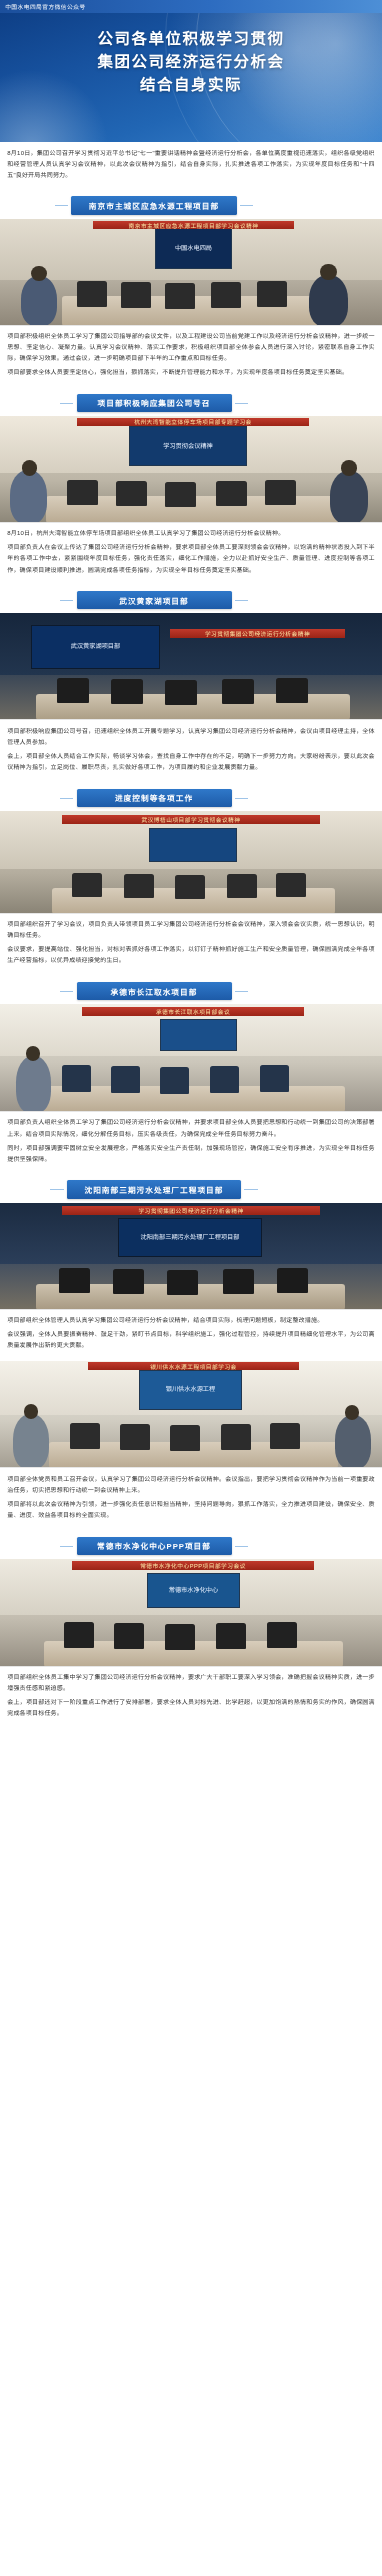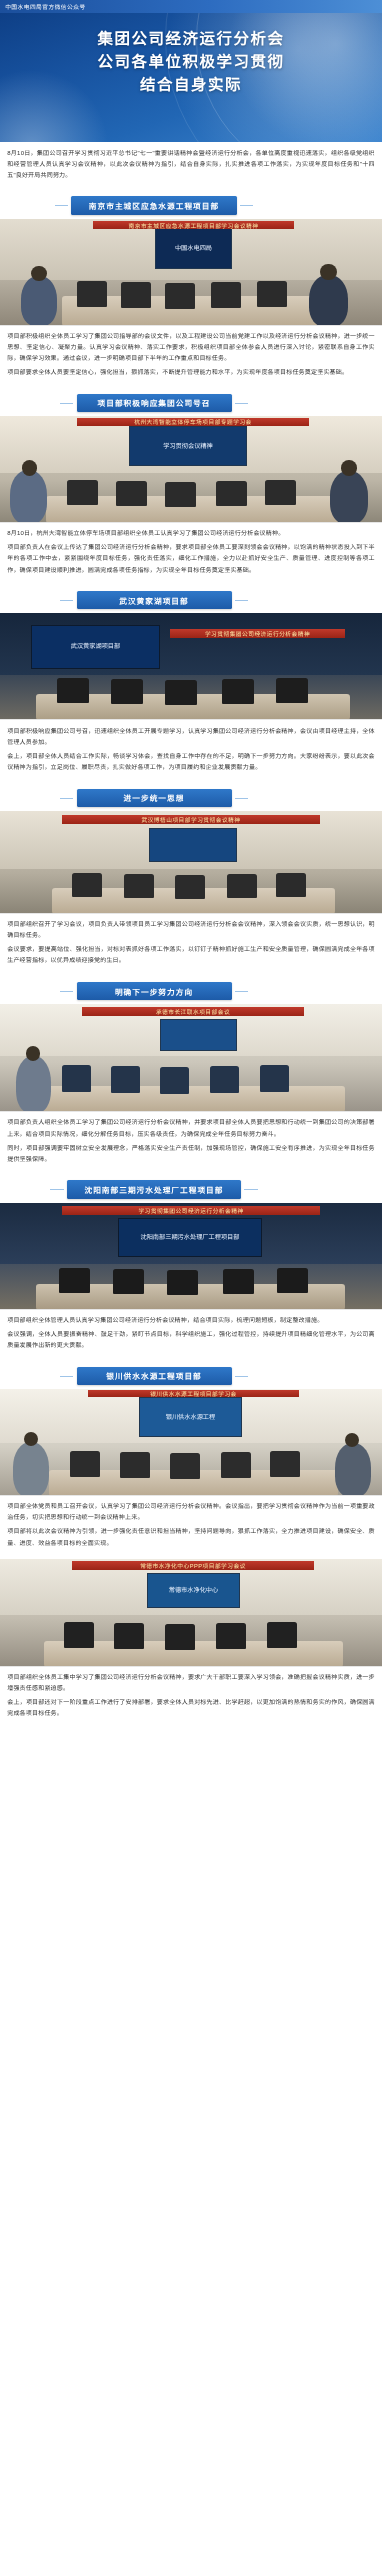--- a/index.html
+++ b/index.html
@@ -197,22 +197,22 @@
     <span class="brand-text">中国水电四局官方微信公众号</span>
   </div>
 
   <div class="hero">
     <div class="lines"></div>
     <div class="arc"></div>
     <div class="arc2"></div>
     <div class="glow g1"></div>
     <div class="glow g2"></div>
     <div class="hero-title">
+      <span class="line">公司各单位积极学习贯彻</span>
       <span class="line">集团公司经济运行分析会</span>
-      <span class="line">公司各单位积极学习贯彻</span>
       <span class="line">结合自身实际</span>
     </div>
   </div>
 
   <div class="para">
     <p>8月10日，集团公司召开学习贯彻习近平总书记"七一"重要讲话精神会暨经济运行分析会，各单位高度重视迅速落实，组织各级党组织和经营管理人员认真学习会议精神，以此次会议精神为指引，结合自身实际，扎实推进各项工作落实，为实现年度目标任务和"十四五"良好开局共同努力。</p>
   </div>
 
   <div class="section-head">
     <span class="ribbon">南京市主城区应急水源工程项目部</span>
@@ -285,21 +285,21 @@
     <div class="chairback" style="left:165px;top:67px;width:32px;height:25px;background:#1d1d1d;"></div>
     <div class="chairback" style="left:222px;top:66px;width:32px;height:25px;background:#1d1d1d;"></div>
     <div class="chairback" style="left:276px;top:65px;width:32px;height:25px;background:#1d1d1d;"></div>
   </div>
   <div class="para">
     <p>项目部积极响应集团公司号召，迅速组织全体员工开展专题学习，认真学习集团公司经济运行分析会精神，会议由项目经理主持，全体管理人员参加。</p>
     <p>会上，项目部全体人员结合工作实际，畅谈学习体会，查找自身工作中存在的不足，明确下一步努力方向。大家纷纷表示，要以此次会议精神为指引，立足岗位、履职尽责，扎实做好各项工作，为项目履约和企业发展贡献力量。</p>
   </div>
 
   <div class="section-head">
-    <span class="ribbon">进一步统一思想</span>
+    <span class="ribbon">进度控制等各项工作</span>
   </div>
   <div class="photo" style="height:103px;background:linear-gradient(180deg,#d6d1c3 0%,#b5ae9f 60%,#8a8476 100%);">
     <div class="wall" style="height:58px;background:linear-gradient(180deg,#e8e2d6,#ccc5b6);"></div>
     <div class="banner-red" style="left:62px;top:4.1px;width:258px;height:9.3px;">
       <span>武汉博梧山项目部学习贯彻会议精神</span>
     </div>
     <div class="screen" style="left:149px;top:17.5px;width:88px;height:34px;background:#15467f;">
       <span></span>
     </div>
     <div class="table-el" style="left:52px;top:77px;width:283px;height:26px;"></div>
@@ -308,21 +308,21 @@
     <div class="chairback" style="left:175px;top:64px;width:30px;height:24px;"></div>
     <div class="chairback" style="left:227px;top:63px;width:30px;height:24px;"></div>
     <div class="chairback" style="left:276px;top:62px;width:30px;height:24px;"></div>
   </div>
   <div class="para">
     <p>项目部组织召开了学习会议，项目负责人带领项目员工学习集团公司经济运行分析会会议精神，深入领会会议实质，统一思想认识，明确目标任务。</p>
     <p>会议要求，要提高站位、强化担当，对标对表抓好各项工作落实，以钉钉子精神抓好施工生产和安全质量管理，确保圆满完成全年各项生产经营指标，以优异成绩迎接党的生日。</p>
   </div>
 
   <div class="section-head">
-    <span class="ribbon">明确下一步努力方向</span>
+    <span class="ribbon">承德市长江取水项目部</span>
   </div>
   <div class="photo" style="height:108px;background:linear-gradient(180deg,#e7e4dc 0%,#cbc6ba 55%,#9a948a 100%);">
     <div class="wall" style="height:52px;background:linear-gradient(180deg,#f2efe7,#ded9cd);"></div>
     <div class="banner-red" style="left:82px;top:3.1px;width:222px;height:8.2px;">
       <span>承德市长江取水项目部会议</span>
     </div>
     <div class="screen" style="left:160px;top:14.4px;width:77px;height:32px;background:#1a4f8a;">
       <span></span>
     </div>
     <div class="table-el" style="left:41px;top:82px;width:304px;height:26px;"></div>
@@ -355,23 +355,20 @@
     <div class="chairback" style="left:113px;top:66px;width:31px;height:25px;background:#1b1b1b;"></div>
     <div class="chairback" style="left:167px;top:67px;width:31px;height:25px;background:#1b1b1b;"></div>
     <div class="chairback" style="left:223px;top:66px;width:31px;height:25px;background:#1b1b1b;"></div>
     <div class="chairback" style="left:277px;top:65px;width:31px;height:25px;background:#1b1b1b;"></div>
   </div>
   <div class="para">
     <p>项目部组织全体管理人员认真学习集团公司经济运行分析会议精神，结合项目实际，梳理问题短板，制定整改措施。</p>
     <p>会议强调，全体人员要振奋精神、鼓足干劲，紧盯节点目标，科学组织施工，强化过程管控，持续提升项目精细化管理水平，为公司高质量发展作出新的更大贡献。</p>
   </div>
 
-  <div class="section-head">
-    <span class="ribbon">银川供水水源工程项目部</span>
-  </div>
   <div class="photo" style="height:107px;background:linear-gradient(180deg,#e9e6de 0%,#d2cec3 55%,#a49e92 100%);">
     <div class="wall" style="height:54px;background:linear-gradient(180deg,#f4f1e9,#e0dbd0);"></div>
     <div class="screen" style="left:139px;top:8.2px;width:103px;height:40px;background:#1d5a97;">
       <span>银川供水水源工程</span>
     </div>
     <div class="banner-red" style="left:88px;top:1px;width:211px;height:7.2px;">
       <span>银川供水水源工程项目部学习会</span>
     </div>
     <div class="table-el" style="left:49px;top:81px;width:289px;height:26px;"></div>
     <div class="chairback" style="left:70px;top:62px;width:30px;height:26px;background:#2c2c2c;"></div>
@@ -382,20 +379,23 @@
     <div class="person" style="left:13px;top:53px;width:36px;height:55px;background:#77838f;"></div>
     <div class="head" style="left:24px;top:43px;width:14.4px;height:14.4px;"></div>
     <div class="person" style="left:335px;top:54px;width:36px;height:54px;background:#545f6e;"></div>
     <div class="head" style="left:345px;top:44px;width:14.4px;height:14.4px;"></div>
   </div>
   <div class="para">
     <p>项目部全体党员和员工召开会议，认真学习了集团公司经济运行分析会议精神。会议指出，要把学习贯彻会议精神作为当前一项重要政治任务，切实把思想和行动统一到会议精神上来。</p>
     <p>项目部将以此次会议精神为引领，进一步强化责任意识和担当精神，坚持问题导向，狠抓工作落实，全力推进项目建设，确保安全、质量、进度、效益各项目标的全面实现。</p>
   </div>
 
+  <div class="section-head">
+    <span class="ribbon">常德市水净化中心PPP项目部</span>
+  </div>
   <div class="photo" style="height:108px;background:linear-gradient(180deg,#dedacf 0%,#c3bdb0 55%,#948d81 100%);">
     <div class="wall" style="height:56px;background:linear-gradient(180deg,#eeeae0,#d6d1c4);"></div>
     <div class="banner-red" style="left:72px;top:2.6px;width:242px;height:8.2px;">
       <span>常德市水净化中心PPP项目部学习会议</span>
     </div>
     <div class="screen" style="left:147px;top:14.4px;width:93px;height:35px;background:#19558f;">
       <span>常德市水净化中心</span>
     </div>
     <div class="table-el" style="left:44px;top:82px;width:299px;height:26px;"></div>
     <div class="chairback" style="left:64px;top:63px;width:30px;height:26px;background:#212121;"></div>

